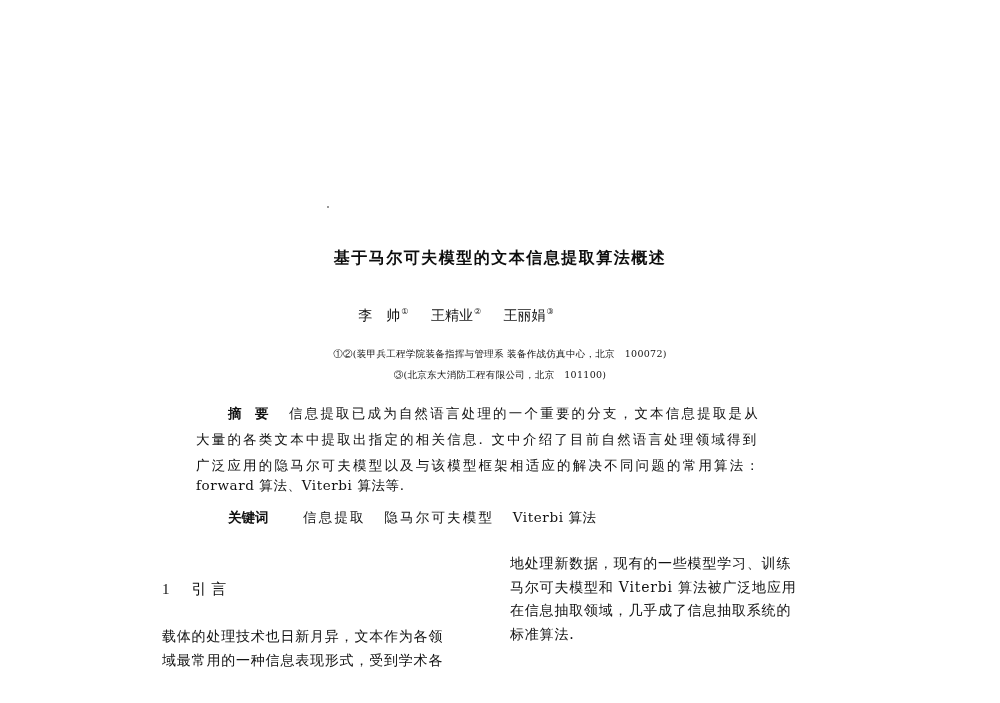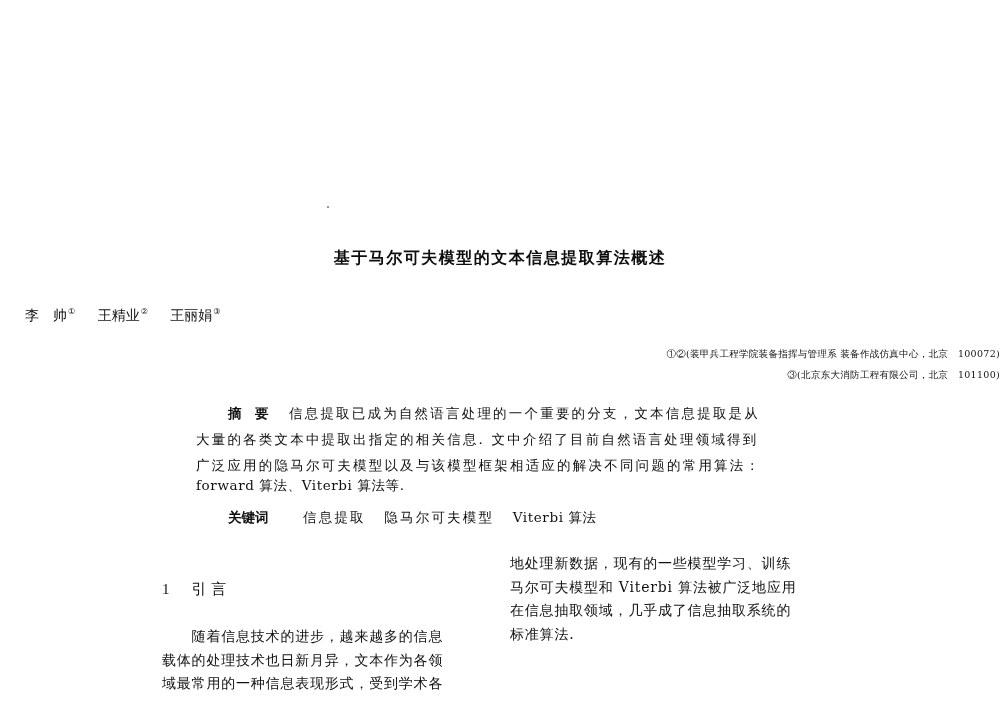--- a/index.html
+++ b/index.html
@@ -2,24 +2,24 @@
 <html><head>
 <meta charset="utf-8">
 <style>
   html, body { margin: 0; padding: 0; background: #ffffff; }
   body { width: 1000px; height: 703px; position: relative; overflow: hidden;
          font-family: "DejaVu Serif", "Liberation Serif", serif; color: #111; }
   .abs { position: absolute; white-space: nowrap; }
   .title { left: 0; width: 1000px; top: 248px; text-align: center;
            font-family: "DejaVu Sans", sans-serif; font-weight: bold; font-size: 16px;
            letter-spacing: 1.5px; color: #0d0d0d; }
-  .authors { left: 16px; width: 896px; top: 307px; font-size: 14px; }
+  .authors { left: 8px; width: 896px; top: 307px; text-align: center; font-size: 14px; }
   .authors span.author { margin: 0 9px; }
   .authors sup { font-size: 8px; vertical-align: 6px; margin-left: 1px; }
-  .affil { left: 0; width: 1000px; text-align: right; font-size: 9.5px; letter-spacing: 0.3px; }
+  .affil { left: 0; width: 1000px; text-align: center; font-size: 9.5px; letter-spacing: 0.3px; }
   .affil1 { top: 348px; }
   .affil2 { top: 369px; }
   .abstract { left: 196px; width: 592px; font-size: 13.5px; letter-spacing: 2.2px; }
   .abstract-line { position: absolute; left: 0; white-space: nowrap; }
   .lbl { font-family: "DejaVu Sans", sans-serif; font-weight: bold; font-size: 13.5px; letter-spacing: 0; }
   .section-heading { left: 162px; top: 580px; font-size: 15px; font-weight: normal; }
   .section-heading .num { margin-right: 22px; font-family: "Liberation Serif", serif; }
   .col-left { left: 162px; top: 628px; width: 318px; font-size: 14px; letter-spacing: 0.8px; }
   .col-right { left: 510px; top: 555px; width: 320px; font-size: 14px; letter-spacing: 0.8px; }
   .line { height: 23.5px; white-space: nowrap; }
@@ -54,21 +54,20 @@
     <span style="margin-left:12px;">隐马尔可夫模型</span>
     <span style="margin-left:12px; letter-spacing:0.6px;">Viterbi 算法</span>
   </div>
 </div>
 
 <div class="abs section-heading">
   <span class="num">1</span><span>引 言</span>
 </div>
 
 <div class="abs col-left">
-  <div class="line">　　随着信息技术的进步，越来越多的信息</div>
   <div class="line">载体的处理技术也日新月异，文本作为各领</div>
   <div class="line">域最常用的一种信息表现形式，受到学术各</div>
 </div>
 
 <div class="abs col-right">
   <div class="line">地处理新数据，现有的一些模型学习、训练</div>
   <div class="line">马尔可夫模型和 Viterbi 算法被广泛地应用</div>
   <div class="line">在信息抽取领域，几乎成了信息抽取系统的</div>
   <div class="line">标准算法.</div>
 </div>

